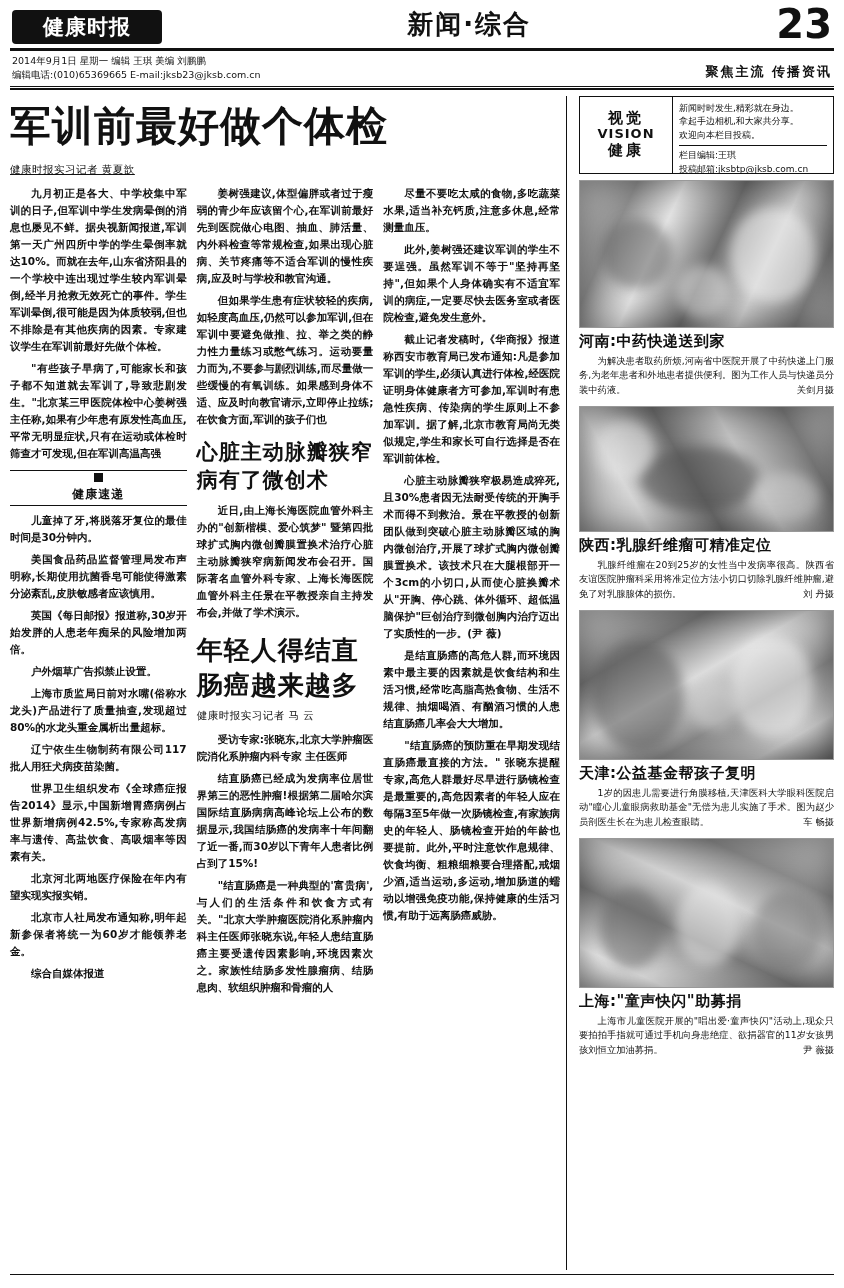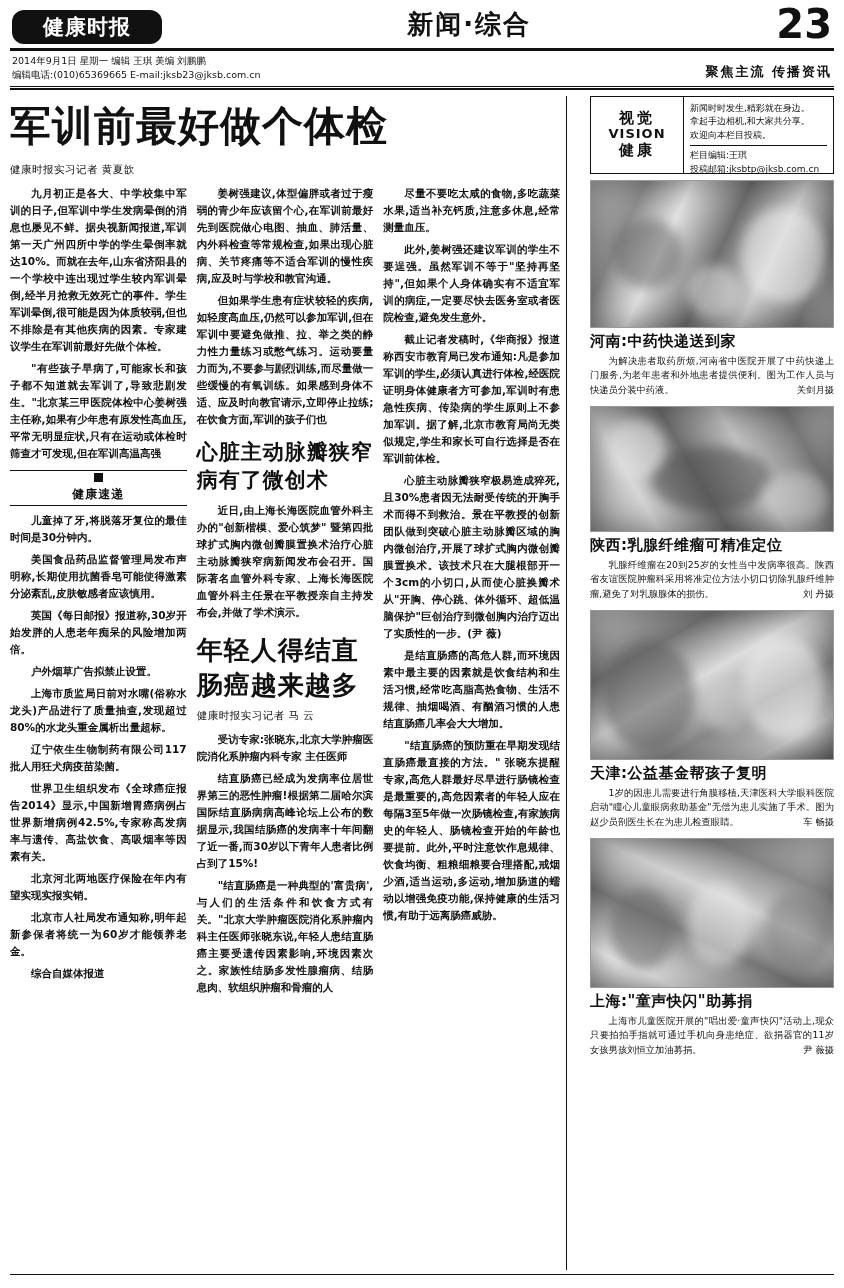--- a/index.html
+++ b/index.html
@@ -16,21 +16,21 @@
     padding:6px 12px 2px 12px;height:46px;box-sizing:border-box;
   }
   .logo-box{
     display:flex;align-items:center;
   }
   .logo-mark{
     width:150px;height:34px;background:#111;color:#fff;
     display:flex;align-items:center;justify-content:center;
     font-size:21px;font-weight:bold;letter-spacing:1px;
     font-family:"DejaVu Sans","Liberation Sans",sans-serif;
-    border-radius:12px;
+    border-radius:4px;
   }
   .section-title{
     font-size:26px;font-weight:bold;letter-spacing:2px;
     padding-bottom:2px;
   }
   .page-num{
     font-size:40px;font-weight:bold;line-height:1;padding-bottom:0px;
   }
   .rule-thick{height:3px;background:#111;margin:2px 10px 0 10px;}
 
@@ -45,29 +45,29 @@
   }
   .rule-thin2{height:1px;background:#111;margin:2px 10px 0 10px;}
   .rule-thick2{height:2px;background:#111;margin:1px 10px 0 10px;}
 
   
   .content{
     display:flex;padding:6px 10px 0 10px;box-sizing:border-box;
     height:1180px;
   }
   .left-col{width:556px;box-sizing:border-box;padding-right:6px;}
-  .right-col{width:268px;box-sizing:border-box;border-left:1px solid #111;padding-left:23px;}
+  .right-col{width:268px;box-sizing:border-box;border-left:1px solid #111;padding-left:12px;}
 
   
   .headline{
     font-size:41px;font-weight:bold;letter-spacing:1px;line-height:1.12;
     margin:8px 0 14px 0;
     font-family:"DejaVu Sans","Liberation Sans",sans-serif;
   }
-  .byline{font-size:10.5px;margin:0 0 8px 0;letter-spacing:.5px;}
+  .byline{font-size:10.5px;margin:0 0 8px 0;letter-spacing:.5px;text-decoration:underline;}
 
   .three-col{
     display:flex;gap:10px;
   }
   .three-col .col{width:178px;}
   .col p{
     font-size:10.5px;line-height:1.62;margin:0 0 5px 0;text-align:justify;
     text-justify:inter-ideograph;
     font-weight:bold;
   }

